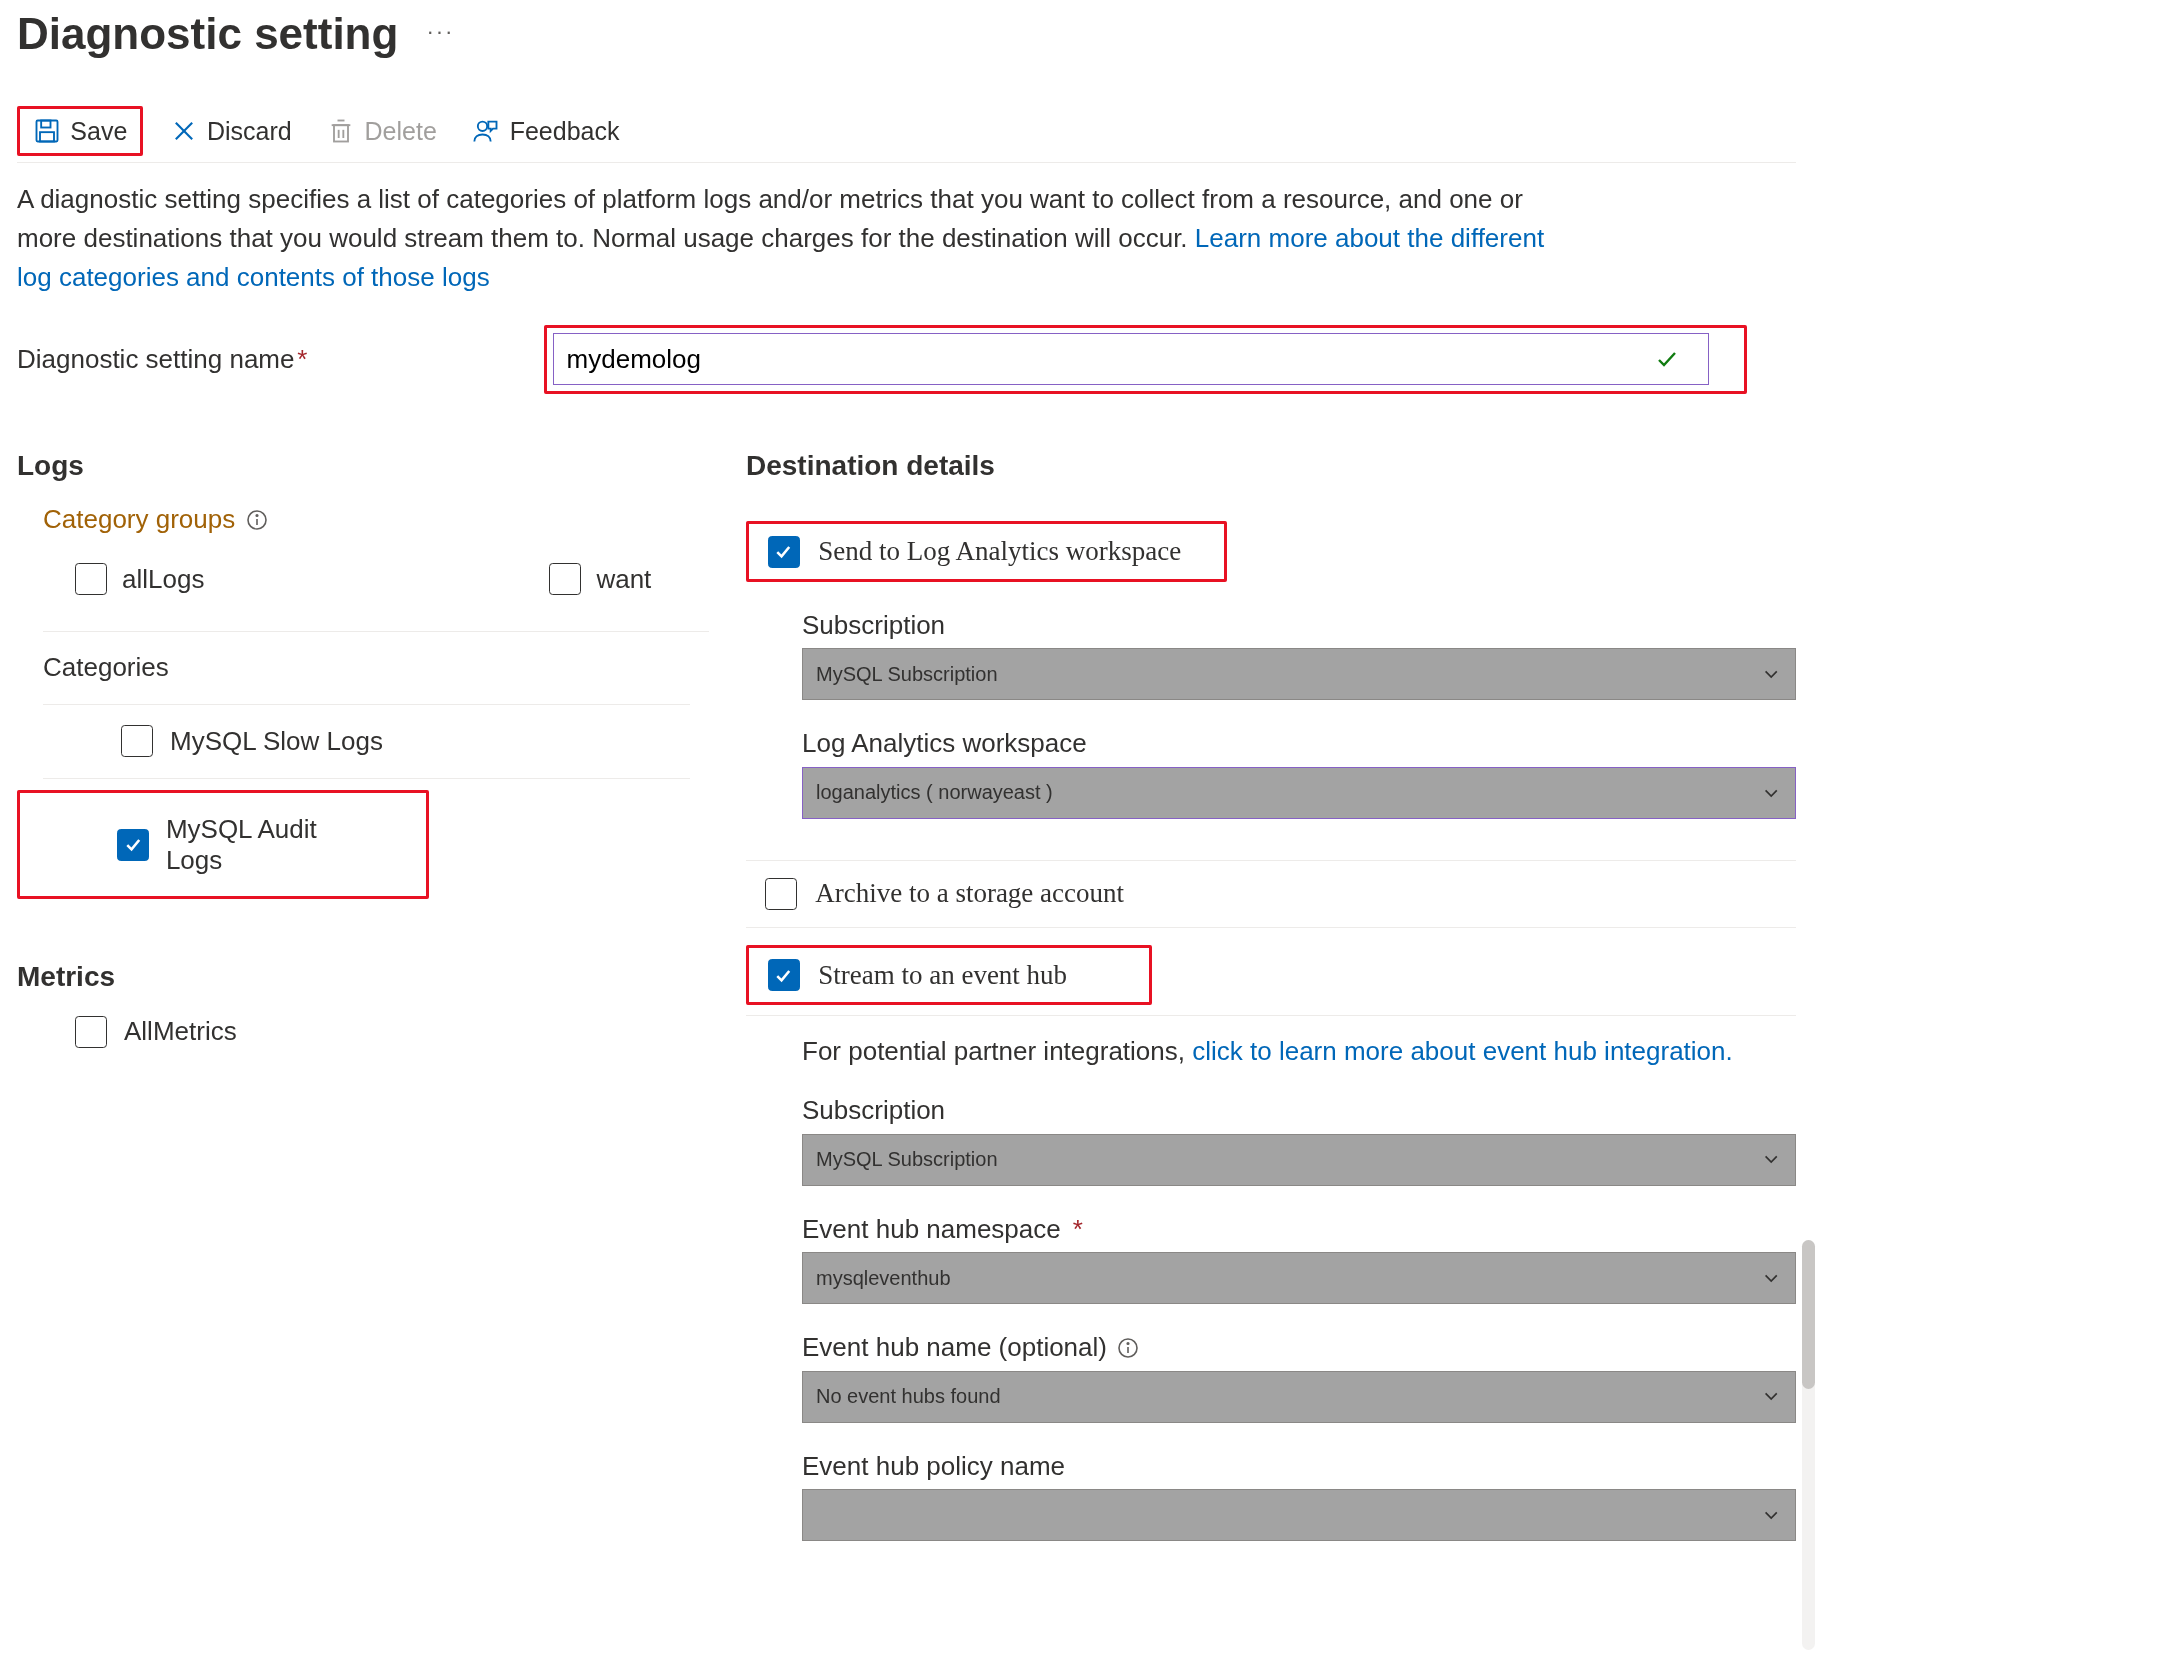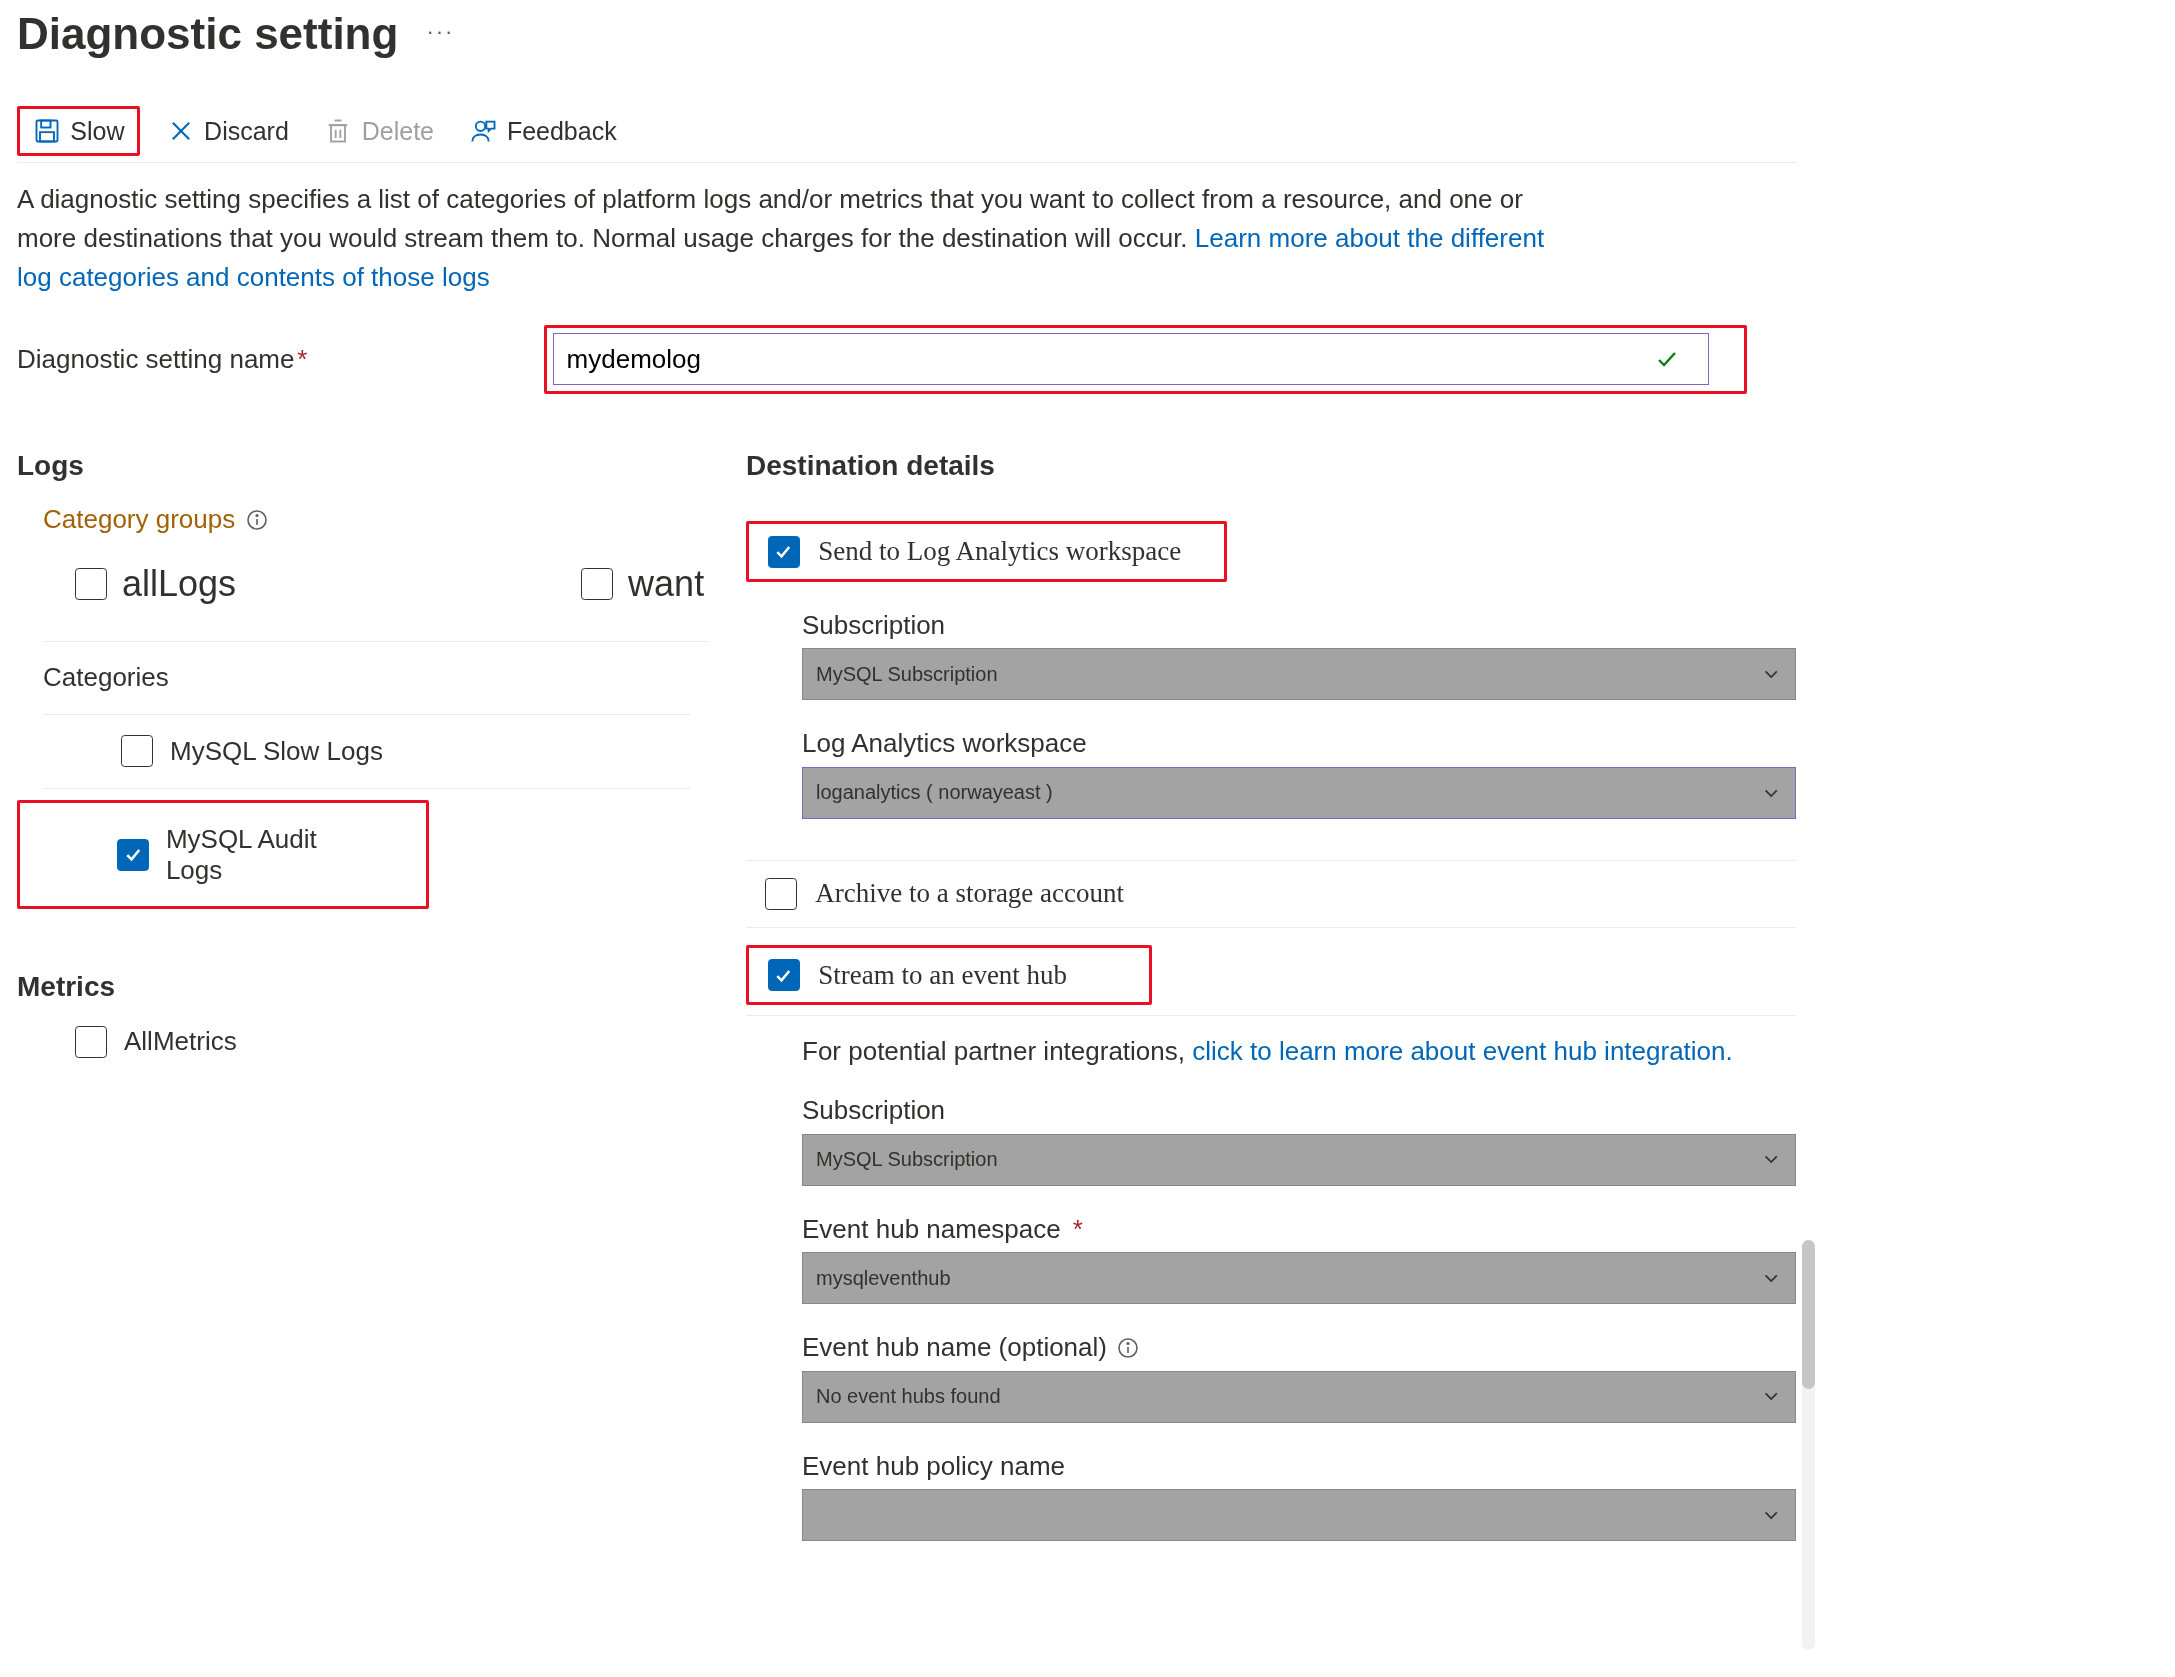--- a/index.html
+++ b/index.html
@@ -111,21 +111,21 @@
     display: flex;
     align-items: center;
     gap: 9.3px;
   }
   .info-icon { width: 24px; height: 24px; }
   .chk-row {
     display: flex;
     align-items: center;
     gap: 15px;
     padding: 7.5px 0 7.5px 58px;
-    font-size: 36px;
+    font-size: 26px;
   }
   .chk {
     width: 32px; height: 32px;
     border: 1.9px solid #323130;
     border-radius: 3.7px;
     background: #fff;
     display: inline-flex;
     align-items: center;
     justify-content: center;
     cursor: pointer;
@@ -247,21 +247,21 @@
 
   <div class="toolbar">
     <div class="tb-btn red-box" style="padding:7.5px 13px;">
       <span class="tb-icon">
         <svg viewBox="0 0 24 24" fill="none" stroke="#0067b8" stroke-width="1.6">
             <rect x="3" y="3" width="18" height="18" rx="1"></rect>
             <rect x="7" y="3" width="8" height="6"></rect>
             <rect x="6" y="13" width="12" height="8"></rect>
           </svg>
       </span>
-      <span>Slow</span>
+      <span>Save</span>
     </div>
     <div class="tb-btn">
       <span class="tb-icon">
         <svg viewBox="0 0 24 24" stroke="#0067b8" stroke-width="1.8">
             <line x1="5" y1="5" x2="19" y2="19"></line>
             <line x1="19" y1="5" x2="5" y2="19"></line>
           </svg>
       </span>
       <span>Discard</span>
     </div>

